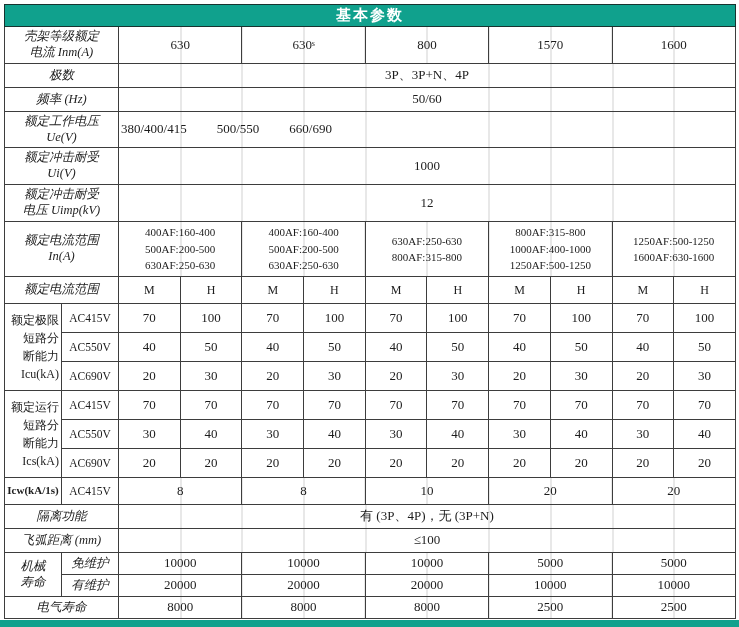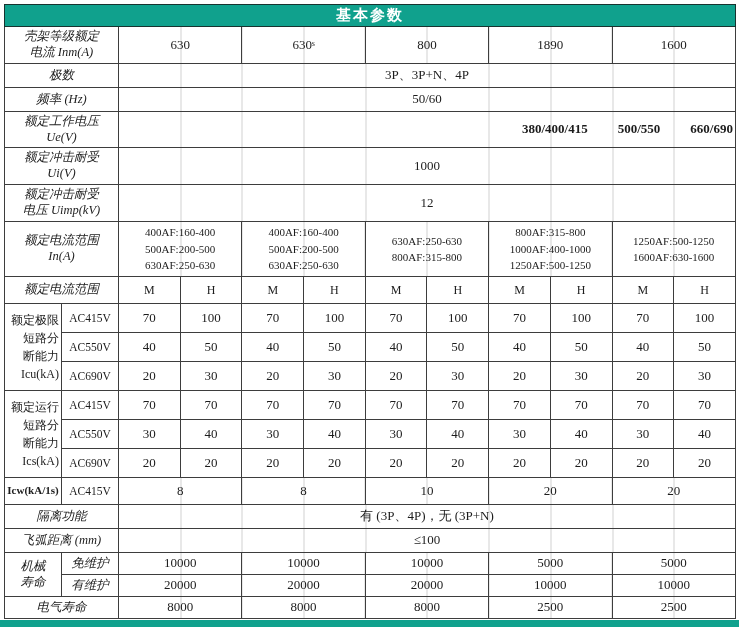--- a/index.html
+++ b/index.html
@@ -20,21 +20,21 @@
   .lbl{font-size:12.5px;font-style:italic;}
   .lbl-narrow{font-size:12px;line-height:1.5;text-align:right;}
   .volt{font-size:11.5px;margin-left:16px;}
   .icw-lbl{font-size:11px;padding:0 1px;font-weight:bold;}
   .mh{font-size:12px;}
   .af{font-size:11px;line-height:1.5;}
   .ghost{
     background-image:repeating-linear-gradient(90deg,
       transparent 0px,transparent 60.7px,#d0d0d0 60.7px,#d0d0d0 61.7px);
   }
-  .flexrow{display:flex;justify-content:flex-end;gap:30px;font-weight:bold;}
+  .flexrow{display:flex;justify-content:flex-start;gap:30px;}
   tr.h22{height:22px} tr.h24{height:24px} tr.h27{height:27px} tr.h29{height:29px}
   tr.h36{height:36px} tr.h37{height:37px} tr.h55{height:55px}
   .bottombar{
     position:absolute;left:0;bottom:0;width:739px;height:7px;background:#10A18D;
   }
 </style>
 </head>
 <body>
 
 <div class="wrap">
@@ -60,21 +60,21 @@
   </tr>
 
   <tr class="h37">
     <td class="lbl" colspan="2">
       <span>壳架等级额定</span><br>
       <span>电流 Inm(A)</span>
     </td>
     <td class="ghost" colspan="2">630</td>
     <td class="ghost" colspan="2">630ˢ</td>
     <td class="ghost" colspan="2">800</td>
-    <td class="ghost" colspan="2">1890</td>
+    <td class="ghost" colspan="2">1570</td>
     <td class="ghost" colspan="2">1600</td>
   </tr>
 
   <tr class="h24">
     <td class="lbl" colspan="2">极数</td>
     <td class="ghost" colspan="10">3P、3P+N、4P</td>
   </tr>
 
   <tr class="h24">
     <td class="lbl" colspan="2">频率 (Hz)</td>

